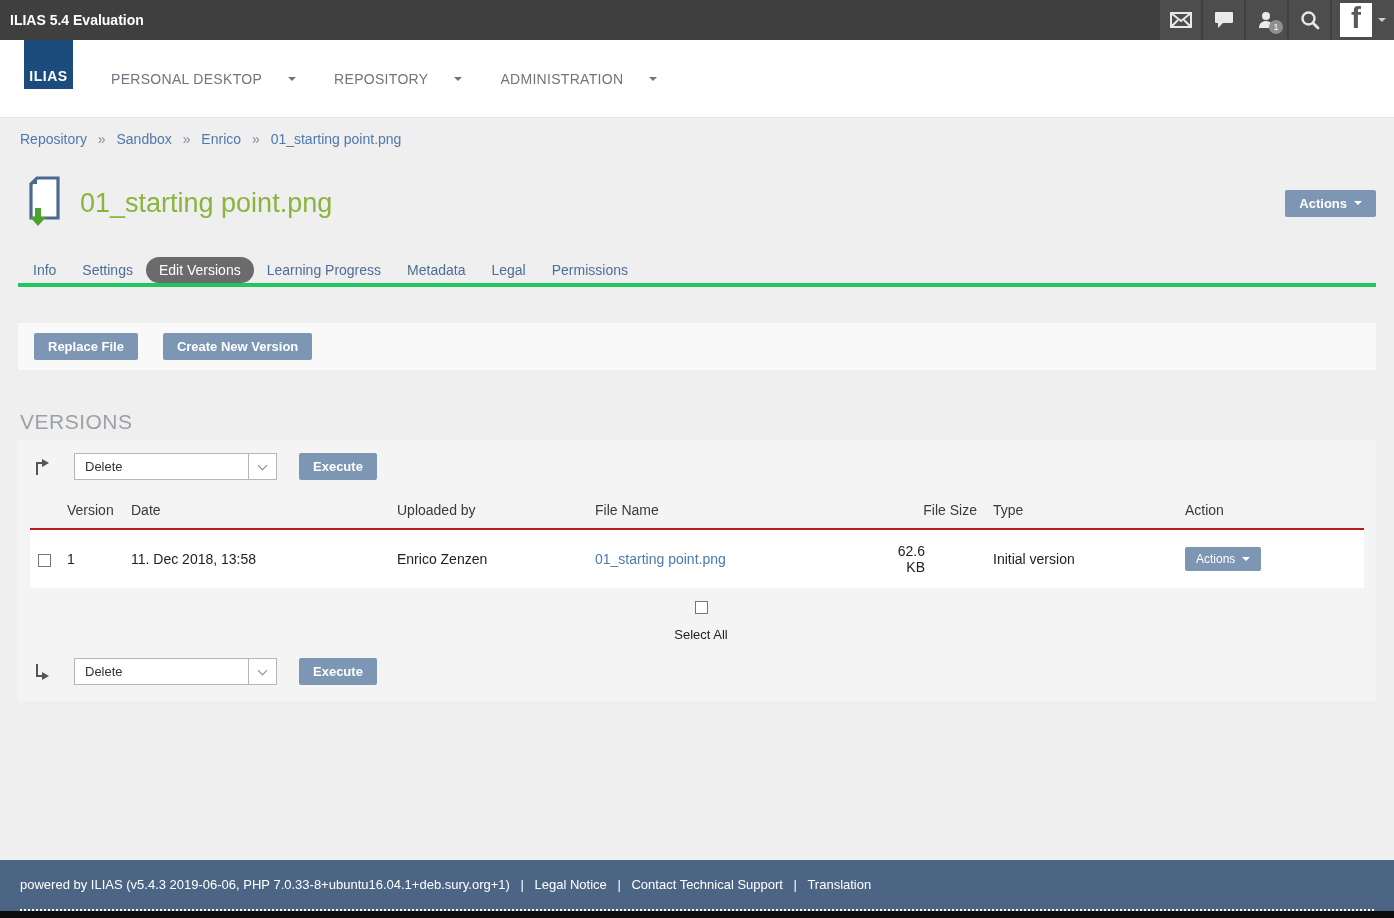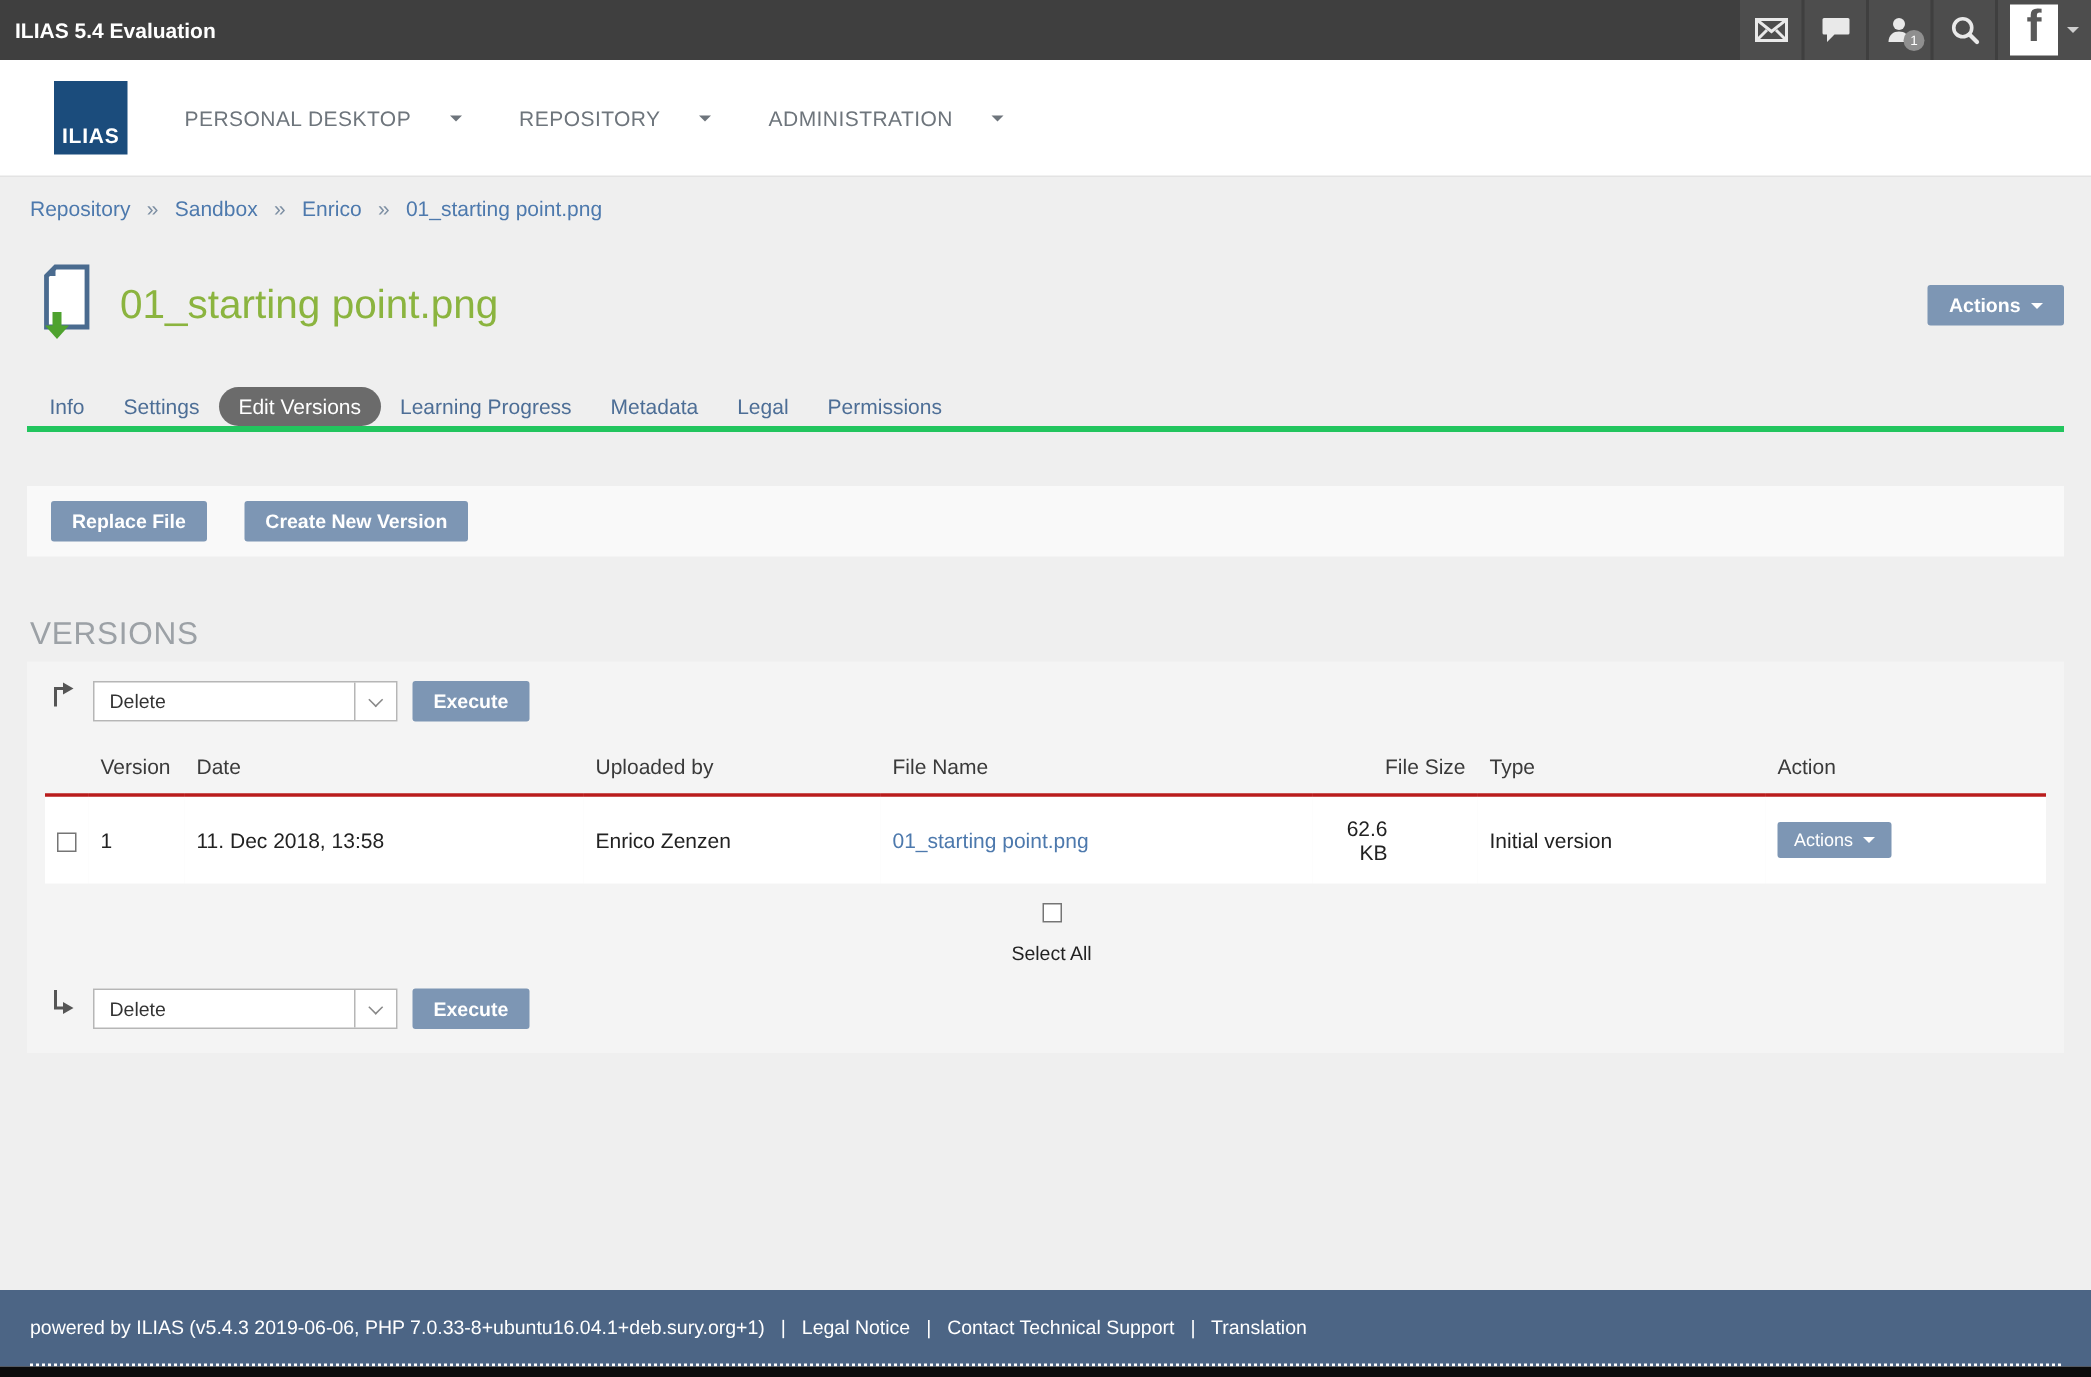--- a/index.html
+++ b/index.html
@@ -26,21 +26,21 @@
   }
   .avatar-btn { width:62px; gap:6px; }
   .avatar {
     width:32px; height:34px; background:#fff; color:#5a5a5a; overflow:hidden;
     font-weight:bold; font-size:30px; line-height:30px; text-align:center; display:block;
   }
   .caret { width:0; height:0; border-left:4px solid transparent; border-right:4px solid transparent; border-top:4px solid #6e757c; display:inline-block; }
   .caret-light { border-top-color:#cfcfcf; }
   .caret-white { border-top-color:#fff; }
   
-  .navbar { height:78px; background:#fff; border-bottom:1px solid #e3e3e3; display:flex; align-items:center; padding:0 36px; flex:0 0 auto; }
+  .navbar { height:78px; background:#fff; border-bottom:1px solid #e3e3e3; display:flex; padding:0 24px; flex:0 0 auto; }
   .logo {
     width:49px; height:49px; background:#1b4c7c; color:#fff; display:flex;
     align-items:flex-end; justify-content:center; padding-bottom:5px;
     font-size:14px; font-weight:bold; letter-spacing:0.5px; cursor:pointer;
   }
   .nav-item { margin-left:38px; color:#6e757c; font-size:14px; letter-spacing:0.3px; display:flex; align-items:center; gap:26px; cursor:pointer; }
   
   main { flex:1 1 auto; }
   .breadcrumb { padding:13px 20px 2px; font-size:14px; }
   .breadcrumb a { color:#4d79ad; text-decoration:none; }
@@ -57,21 +57,21 @@
   .btn-sm { font-size:12px; font-weight:normal; padding:5px 11px; }
   
   .tabs { display:flex; margin:12px 18px 0; border-bottom:4px solid #22c55e; padding-left:2px; }
   .tab { padding:5px 13px; font-size:14px; color:#4d6e96; cursor:pointer; }
   .tab.active { background:#6b6b6b; color:#fff;border-radius:13px; }
   
   .toolbar-strip { background:#f9f9f9; margin:36px 18px 0; padding:10px 16px; display:flex; gap:25px; }
   
   .versions-heading { margin:40px 0 6px 20px; font-size:21px; font-weight:normal; color:#9ca1a6; letter-spacing:0.5px; }
   .table-wrap { background:#f4f4f4; margin:0 18px; padding:8px 12px 14px; }
-  .cmd-row { display:flex; align-items:flex-start; gap:10px; padding:5px 2px 8px; }
+  .cmd-row { display:flex; align-items:center; gap:22px; padding:5px 2px 8px; }
   .cmd-row.bottom { padding:10px 2px 2px; }
   .arrow-icon { width:20px; display:flex; justify-content:center; }
   .fselect {
     width:203px; height:27px; background:#fff; border:1px solid #b6b6b6;
     display:flex; align-items:center; font-size:13px; color:#333; cursor:pointer;
   }
   .fselect-label { padding-left:10px; }
   .fselect-arrow { margin-left:auto; width:28px; align-self:stretch; border-left:1px solid #b6b6b6; display:flex; align-items:center; justify-content:center; }
   .chev { width:7px; height:7px; border-right:1.5px solid #888; border-bottom:1.5px solid #888; transform:rotate(45deg); margin-top:-3px; }
   table { width:100%; border-collapse:collapse; font-size:14px; margin-top:4px; }

